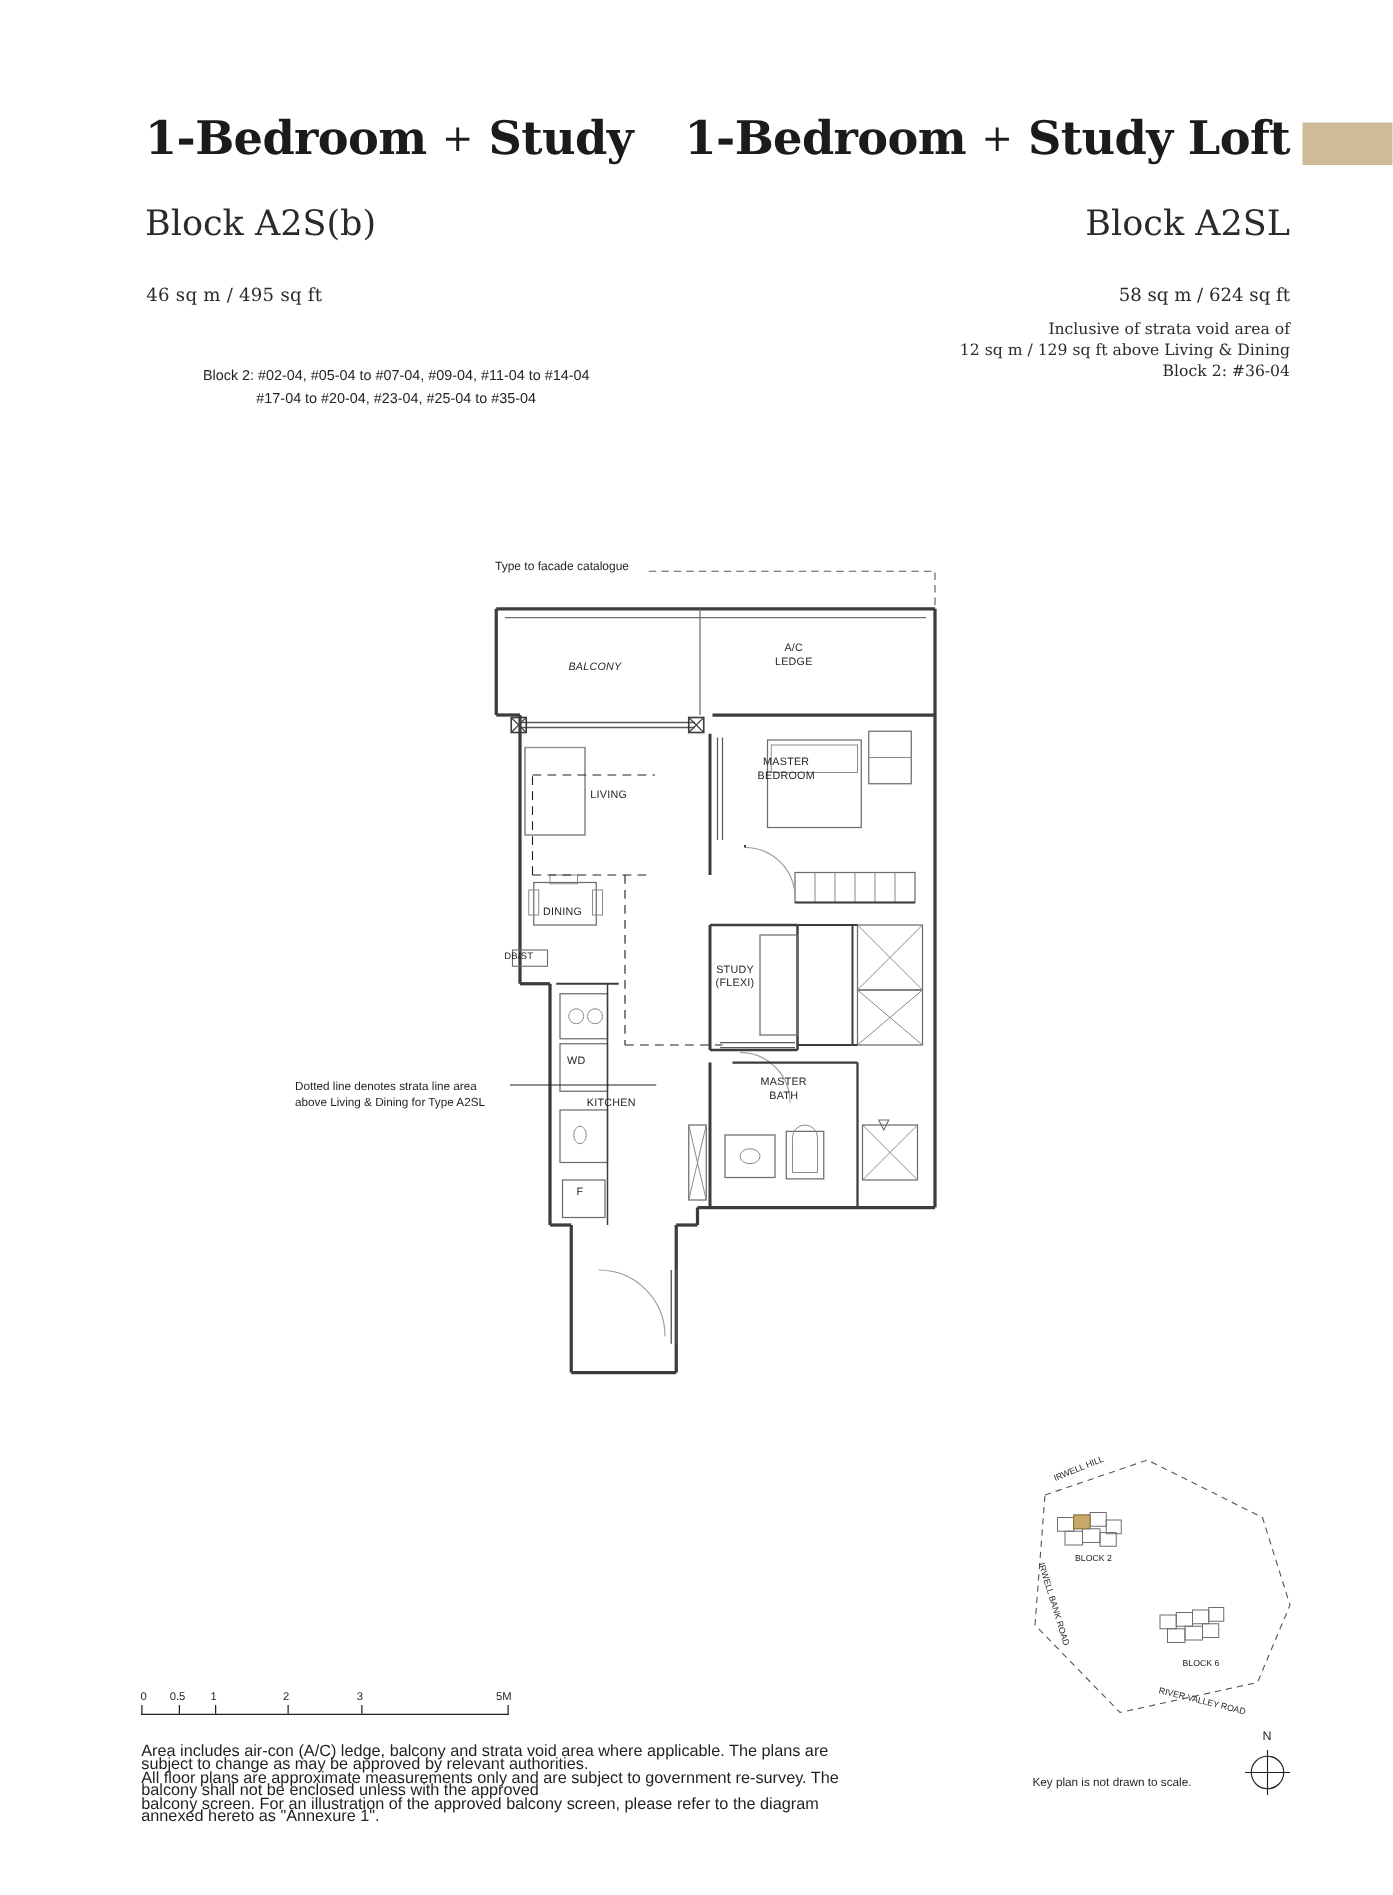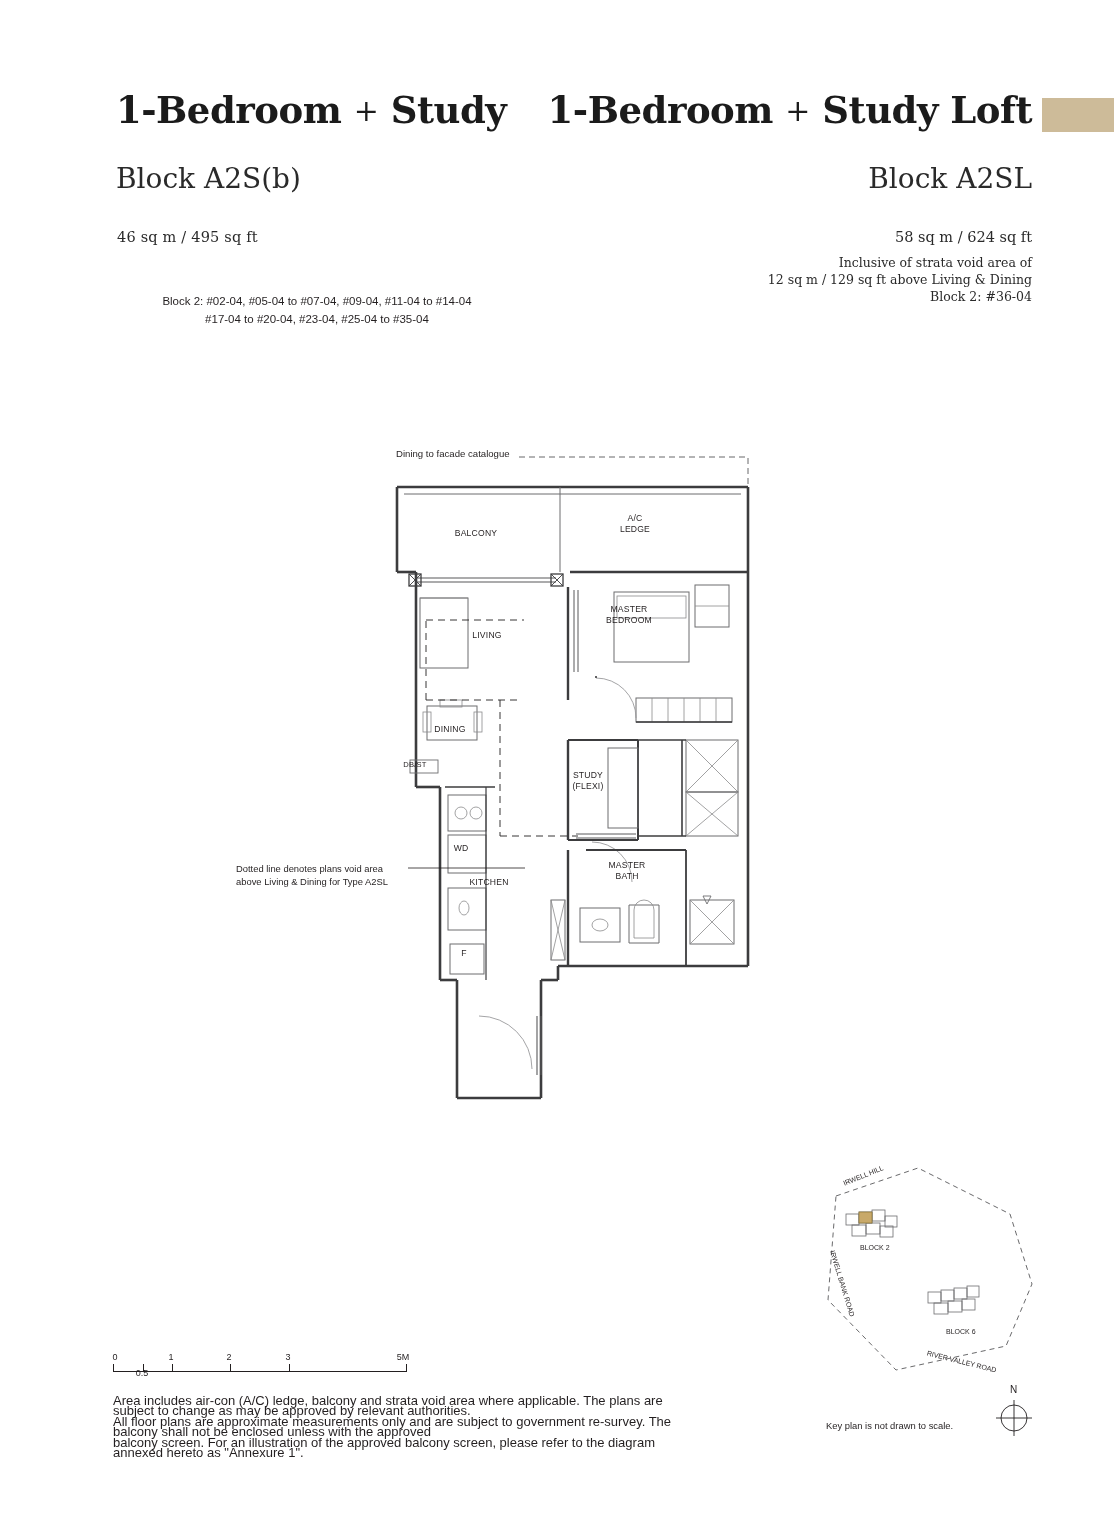--- a/index.html
+++ b/index.html
@@ -254,24 +254,24 @@
     <div>Inclusive of strata void area of</div>
     <div>12 sq m / 129 sq ft above Living &amp; Dining</div>
     <div>Block 2: #36-04</div>
   </div>
 
   <div class="units-left">
     <div>Block 2: #02-04, #05-04 to #07-04, #09-04, #11-04 to #14-04</div>
     <div>#17-04 to #20-04, #23-04, #25-04 to #35-04</div>
   </div>
 
-  <div class="facade-note">Dining to facade catalogue</div>
+  <div class="facade-note">Type to facade catalogue</div>
 
   <div class="void-note">
-    <div>Dotted line denotes plans void area</div>
+    <div>Dotted line denotes strata line area</div>
     <div>above Living &amp; Dining for Type A2SL</div>
   </div>
 
   <svg class="plan" viewBox="0 0 1114 1516" xmlns="http://www.w3.org/2000/svg">
     <g stroke="#58585a" fill="none" stroke-width="1">
 
       <polyline points="519,457 748,457 748,487" stroke-dasharray="6,4" stroke-width="0.9"></polyline>
 
       <g stroke="#3c3c3e" stroke-width="2.6">
 
@@ -391,21 +391,21 @@
         <path d="M500,836 L578,836"></path>
         <path d="M426,620 L524,620"></path>
       </g>
 
       <path d="M408,868 L525,868" stroke="#231f20" stroke-width="0.8"></path>
 
       <rect x="410" y="760" width="28" height="13" stroke="#6d6d6f" stroke-width="0.9"></rect>
     </g>
   </svg>
 
-  <div class="plan-label" style="left:446px; top:528px; width:60px;">BALCONY</div>
+  <div class="plan-label" style="left:446px; top:528px; width:60px;font-style:italic;">BALCONY</div>
   <div class="plan-label" style="left:605px; top:513px; width:60px;">A/C
 LEDGE</div>
   <div class="plan-label" style="left:457px; top:630px; width:60px;">LIVING</div>
   <div class="plan-label" style="left:599px; top:604px; width:60px;">MASTER
 BEDROOM</div>
   <div class="plan-label" style="left:420px; top:724px; width:60px;">DINING</div>
   <div class="plan-label" style="left:385px; top:760px; width:60px; font-size:7.6px;">DB/ST</div>
   <div class="plan-label" style="left:558px; top:770px; width:60px;">STUDY
 (FLEXI)</div>
   <div class="plan-label" style="left:431px; top:843px; width:60px;">WD</div>
@@ -415,21 +415,21 @@
   <div class="plan-label" style="left:434px; top:948px; width:60px;">F</div>
 
   <div class="scalebar">
     <div class="ticks">
       <div class="tick" style="left:29px;"></div>
       <div class="tick" style="left:58px;"></div>
       <div class="tick" style="left:116px;"></div>
       <div class="tick" style="left:175px;"></div>
     </div>
     <div class="lbl" style="left:2px;">0</div>
-    <div class="lbl" style="left:29px;margin-top:16px;">0.5</div>
+    <div class="lbl" style="left:29px;">0.5</div>
     <div class="lbl" style="left:58px;">1</div>
     <div class="lbl" style="left:116px;">2</div>
     <div class="lbl" style="left:175px;">3</div>
     <div class="lbl" style="left:290px;">5M</div>
   </div>
 
   <div class="disclaimer">
     <div>Area includes air-con (A/C) ledge, balcony and strata void area where applicable. The plans are subject to change as may be approved by relevant authorities.</div>
     <div>All floor plans are approximate measurements only and are subject to government re-survey. The balcony shall not be enclosed unless with the approved</div>
     <div>balcony screen. For an illustration of the approved balcony screen, please refer to the diagram annexed hereto as "Annexure 1".</div>

